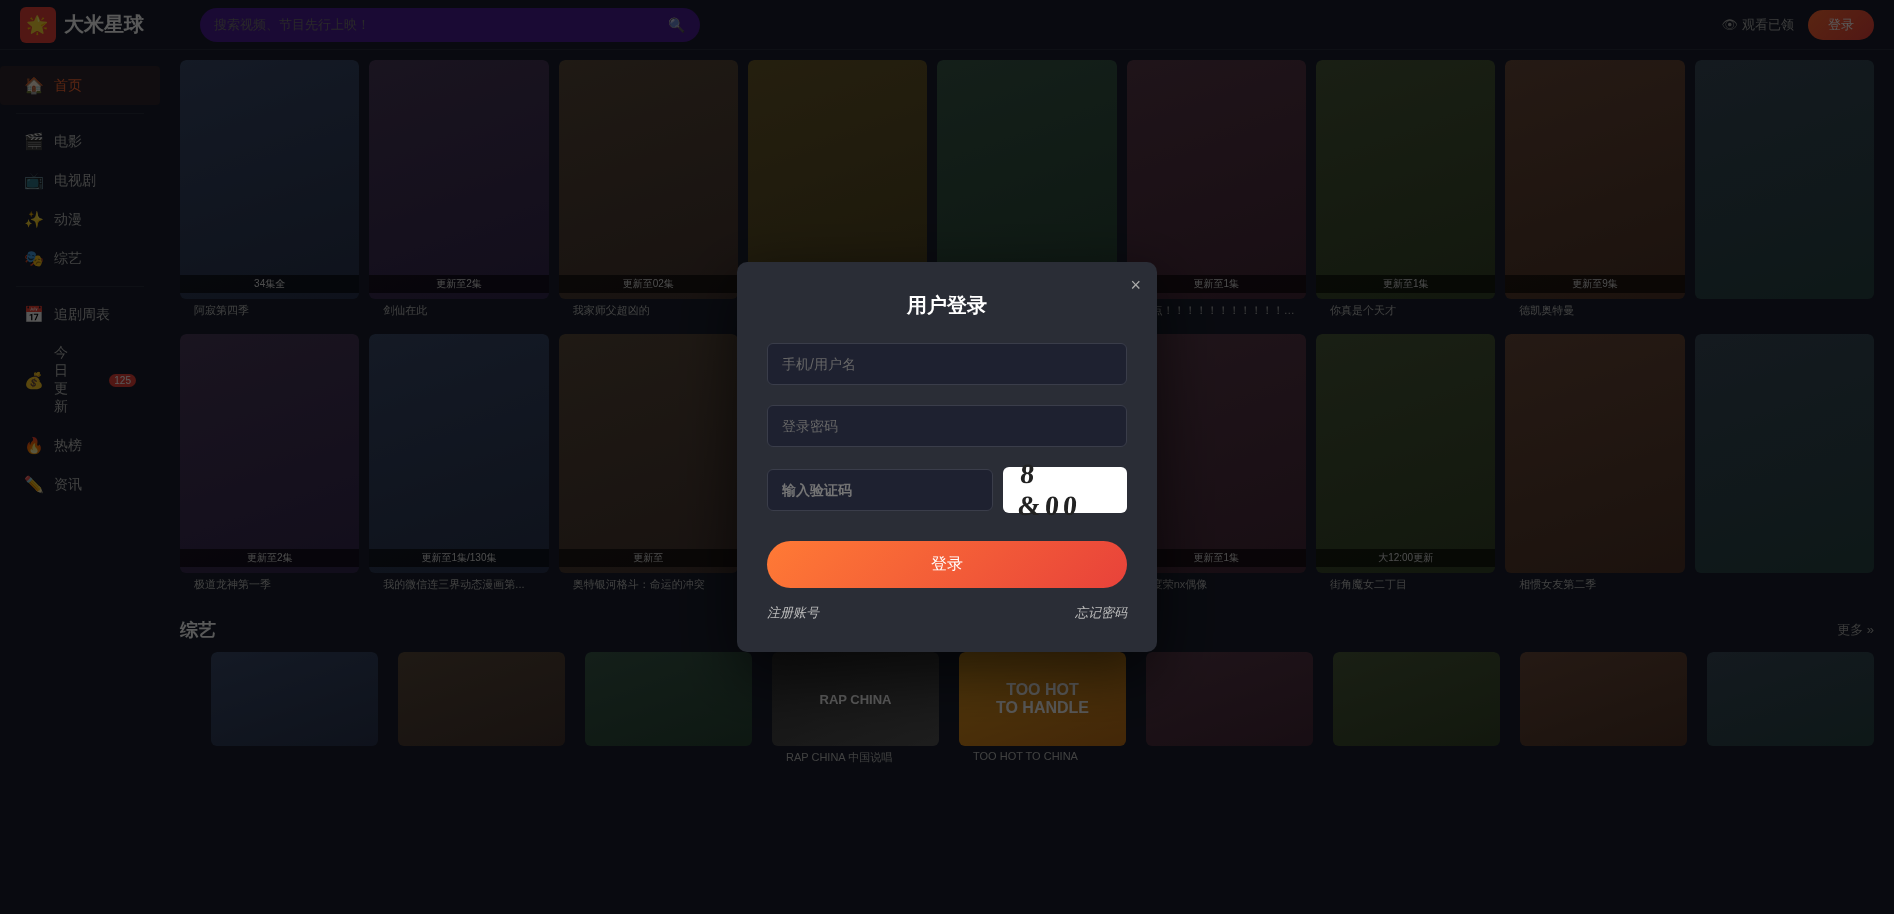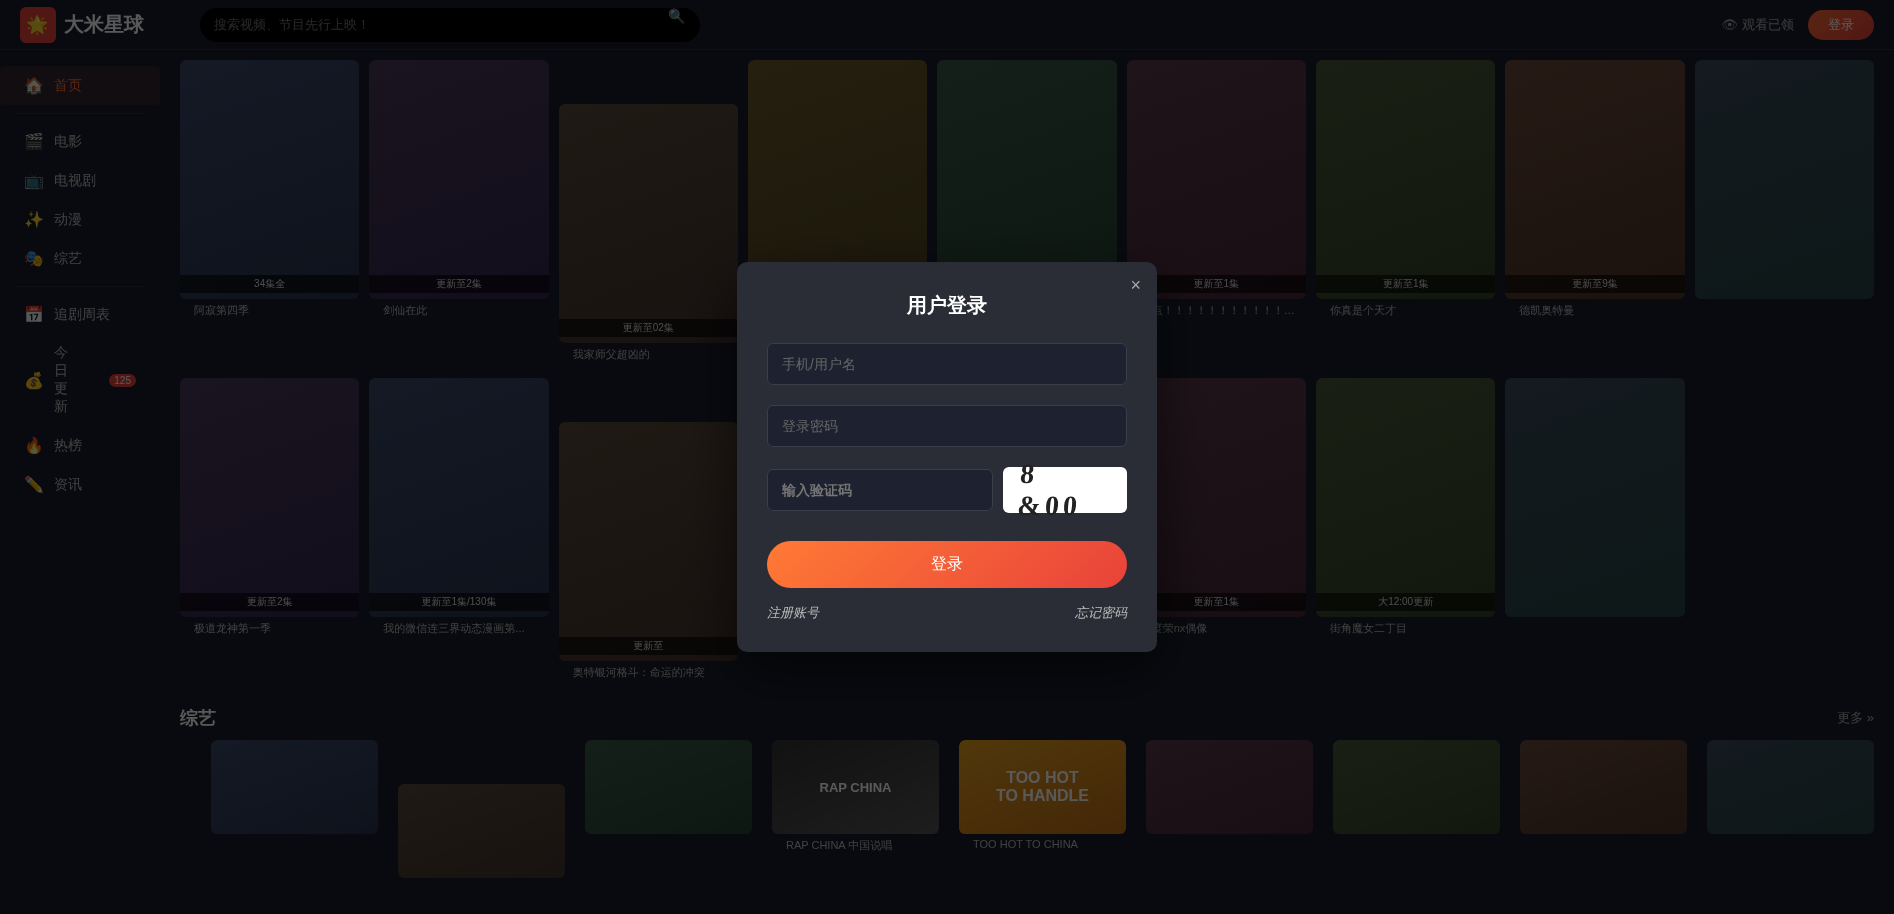--- a/index.html
+++ b/index.html
@@ -39,21 +39,22 @@
       border-radius: 6px;
       display: flex; align-items: center; justify-content: center;
       color: white;
       font-size: 18px;
     }
     .search-bar {
       flex: 1;
       max-width: 500px;
       margin: 0 20px;
       display: flex;
-      background: #000000;
+      align-items: center;
+      background: #4c1d95;
       border-radius: 20px;
       padding: 0 14px;
       height: 34px;
     }
     .search-bar input {
       background: transparent;
       border: none;
       outline: none;
       color: #aaa;
       font-size: 13px;
@@ -308,21 +309,21 @@
     .modal-link {
       color: #bbb;
       font-size: 13px;
       cursor: pointer;
       font-style: italic;
     }
 
     
     .c1 { background: linear-gradient(160deg, #3a4a6a, #2a3550); }
     .c2 { background: linear-gradient(160deg, #4a3a5a, #352850); }
-    .c3 { background: linear-gradient(160deg, #5a4a3a, #453530); margin-top: 44px; }
+    .c3 { background: linear-gradient(160deg, #5a4a3a, #453530); }
     .c4 { background: linear-gradient(160deg, #6a5a2a, #504520); }
     .c5 { background: linear-gradient(160deg, #3a5a4a, #284535); }
     .c6 { background: linear-gradient(160deg, #5a3a4a, #452838); }
     .c7 { background: linear-gradient(160deg, #4a5a3a, #354528); }
     .c8 { background: linear-gradient(160deg, #6a4a3a, #503528); }
     .c9 { background: linear-gradient(160deg, #3a4a5a, #284545); }
   </style>
 </head>
 <body>
 
@@ -481,20 +482,24 @@
           </div>
         <div class="card-title">神度荣nx偶像</div>
       </div>
       <div class="media-card">
         <div class="card-placeholder c7">
             <div class="card-badge">大12:00更新</div>
           </div>
         <div class="card-title">街角魔女二丁目</div>
       </div>
       <div class="media-card">
+        <div class="card-placeholder c8"></div>
+        <div class="card-title">相惯女友第二季</div>
+      </div>
+      <div class="media-card">
         <div class="card-placeholder c9"></div>
         <div class="card-title"></div>
       </div>
     </div>
 
     <div class="section-header">
       <div class="section-title">综艺</div>
       <div class="more-link">更多 »</div>
     </div>
     <div class="variety-grid">

